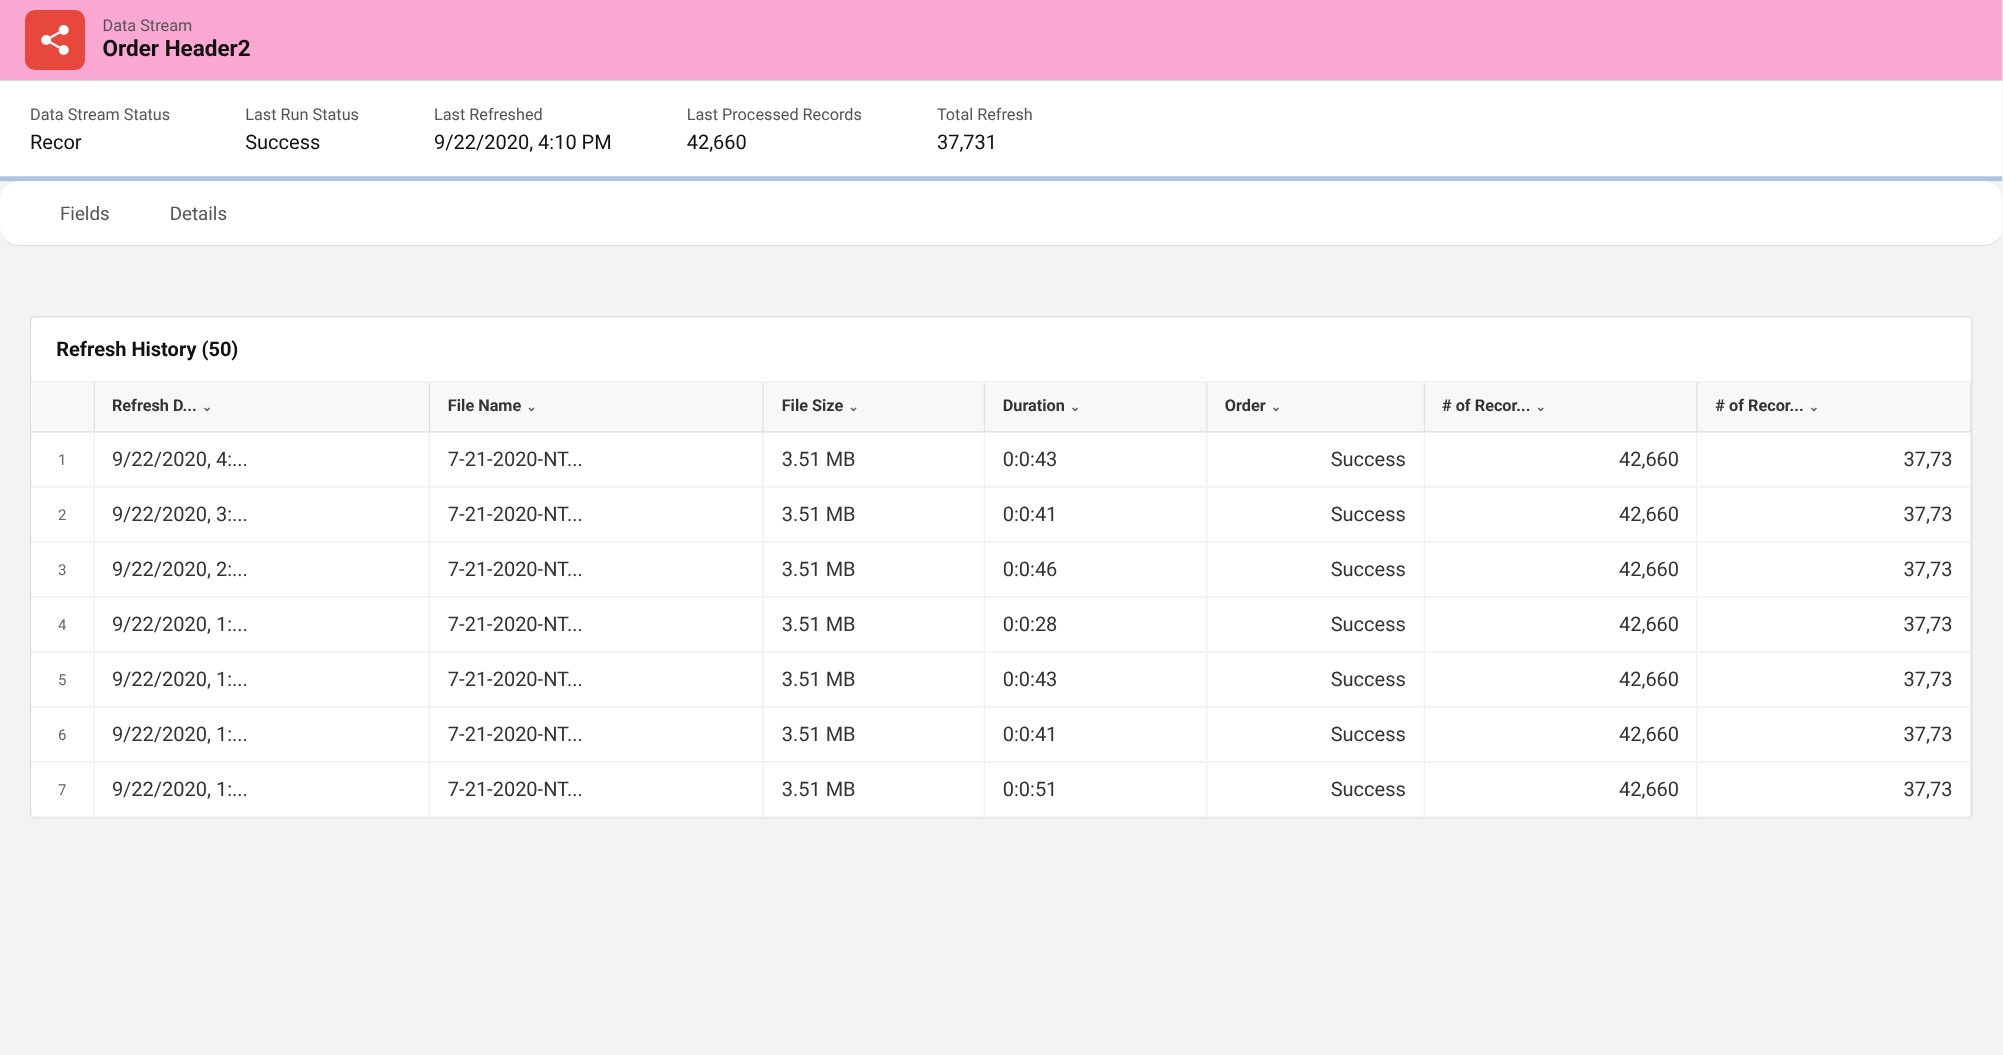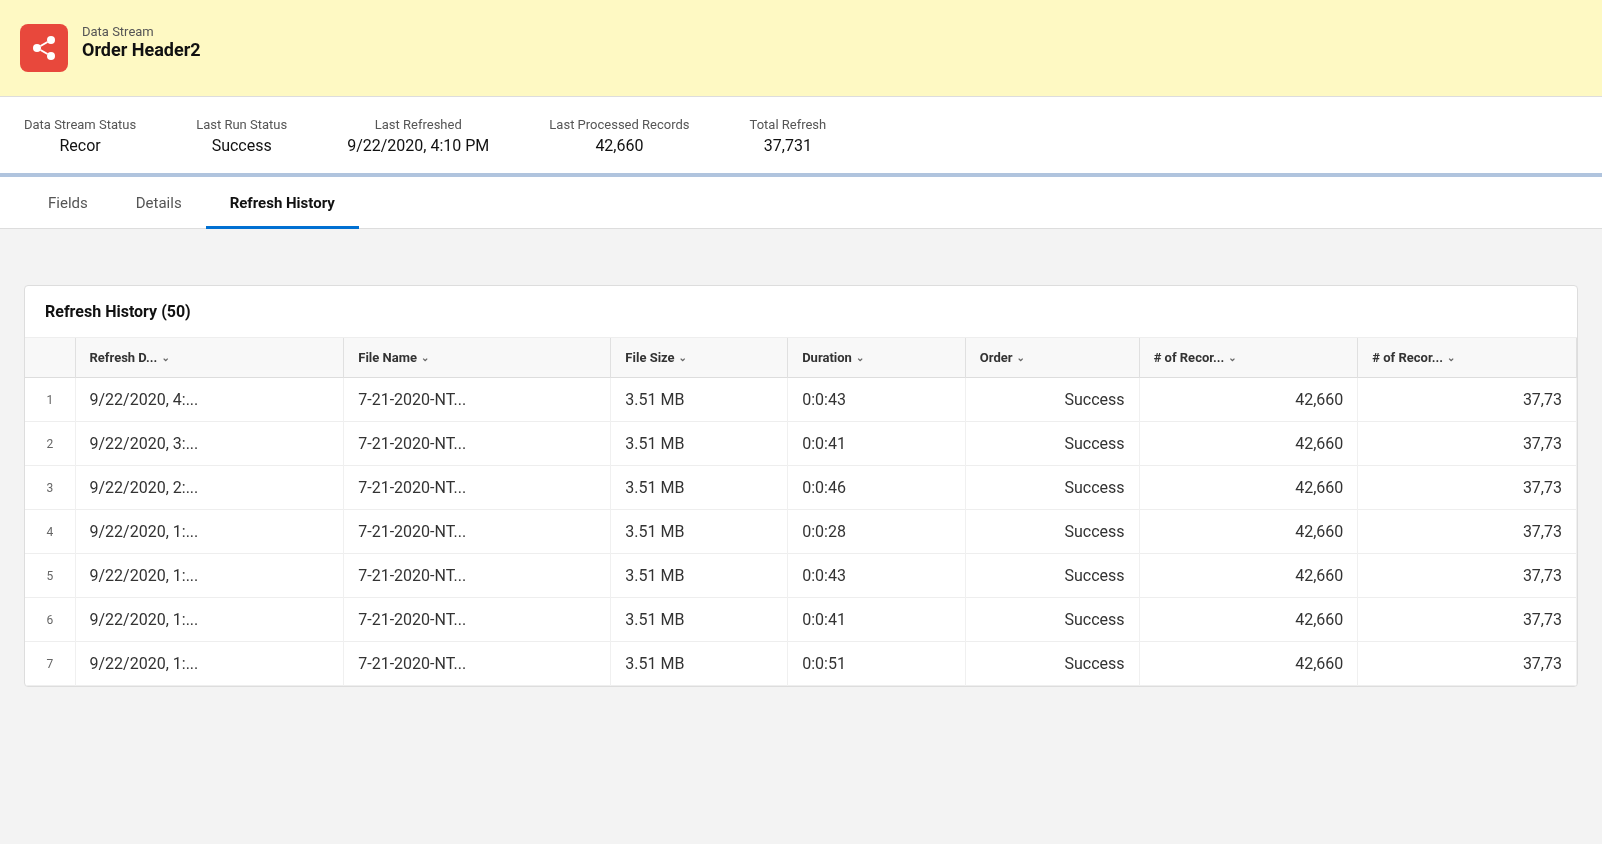--- a/index.html
+++ b/index.html
@@ -5,24 +5,25 @@
     * { box-sizing: border-box; margin: 0; padding: 0; }
     body {
       font-family: -apple-system, BlinkMacSystemFont, 'Segoe UI', Roboto, sans-serif;
       background: #f3f3f3;
       color: #1a1a1a;
       font-size: 14px;
     }
 
     
     .app-header {
-      background: #fef9c3;
+      background: #f9a8d4;
       border-bottom: 1px solid #ddd;
-      padding: 24px 20px;
-      display: flex;
+      padding: 8px 20px;
+      display: flex;
+      align-items: center;
       gap: 14px;
     }
     .app-logo {
       width: 48px;
       height: 48px;
       background: #e8483c;
       border-radius: 8px;
       display: flex;
       align-items: center;
       justify-content: center;
@@ -47,21 +48,20 @@
       color: #111;
     }
 
     
     .status-bar {
       background: #fff;
       padding: 20px 24px 18px;
       display: flex;
       gap: 60px;
       border-bottom: 4px solid #b0c4de;
-      text-align: center;
     }
     .status-item {
       display: flex;
       flex-direction: column;
       gap: 4px;
     }
     .status-label {
       font-size: 13px;
       color: #555;
     }
@@ -71,20 +71,21 @@
       font-weight: 400;
     }
 
     
     .tabs-container {
       background: #fff;
       padding: 0 24px;
       display: flex;
       gap: 0;
       border-bottom: 1px solid #ddd;
+      border-radius: 15px;
     }
     .tab {
       padding: 16px 24px 14px;
       cursor: pointer;
       font-size: 15px;
       color: #555;
       border-bottom: 3px solid transparent;
       position: relative;
       top: 1px;
     }
@@ -215,23 +216,20 @@
   </div>
 </div>
 
 <div class="tabs-container">
   <div class="tab">
     <span>Fields</span>
   </div>
   <div class="tab">
     <span>Details</span>
   </div>
-  <div class="tab active">
-    <span>Refresh History</span>
-  </div>
 </div>
 
 <div class="main-content">
   <div class="table-card">
     <div class="table-card-header">Refresh History (50)</div>
     <div class="table-scroll-wrapper">
       <table class="data-table">
         <thead>
           <tr>
             <th></th>

